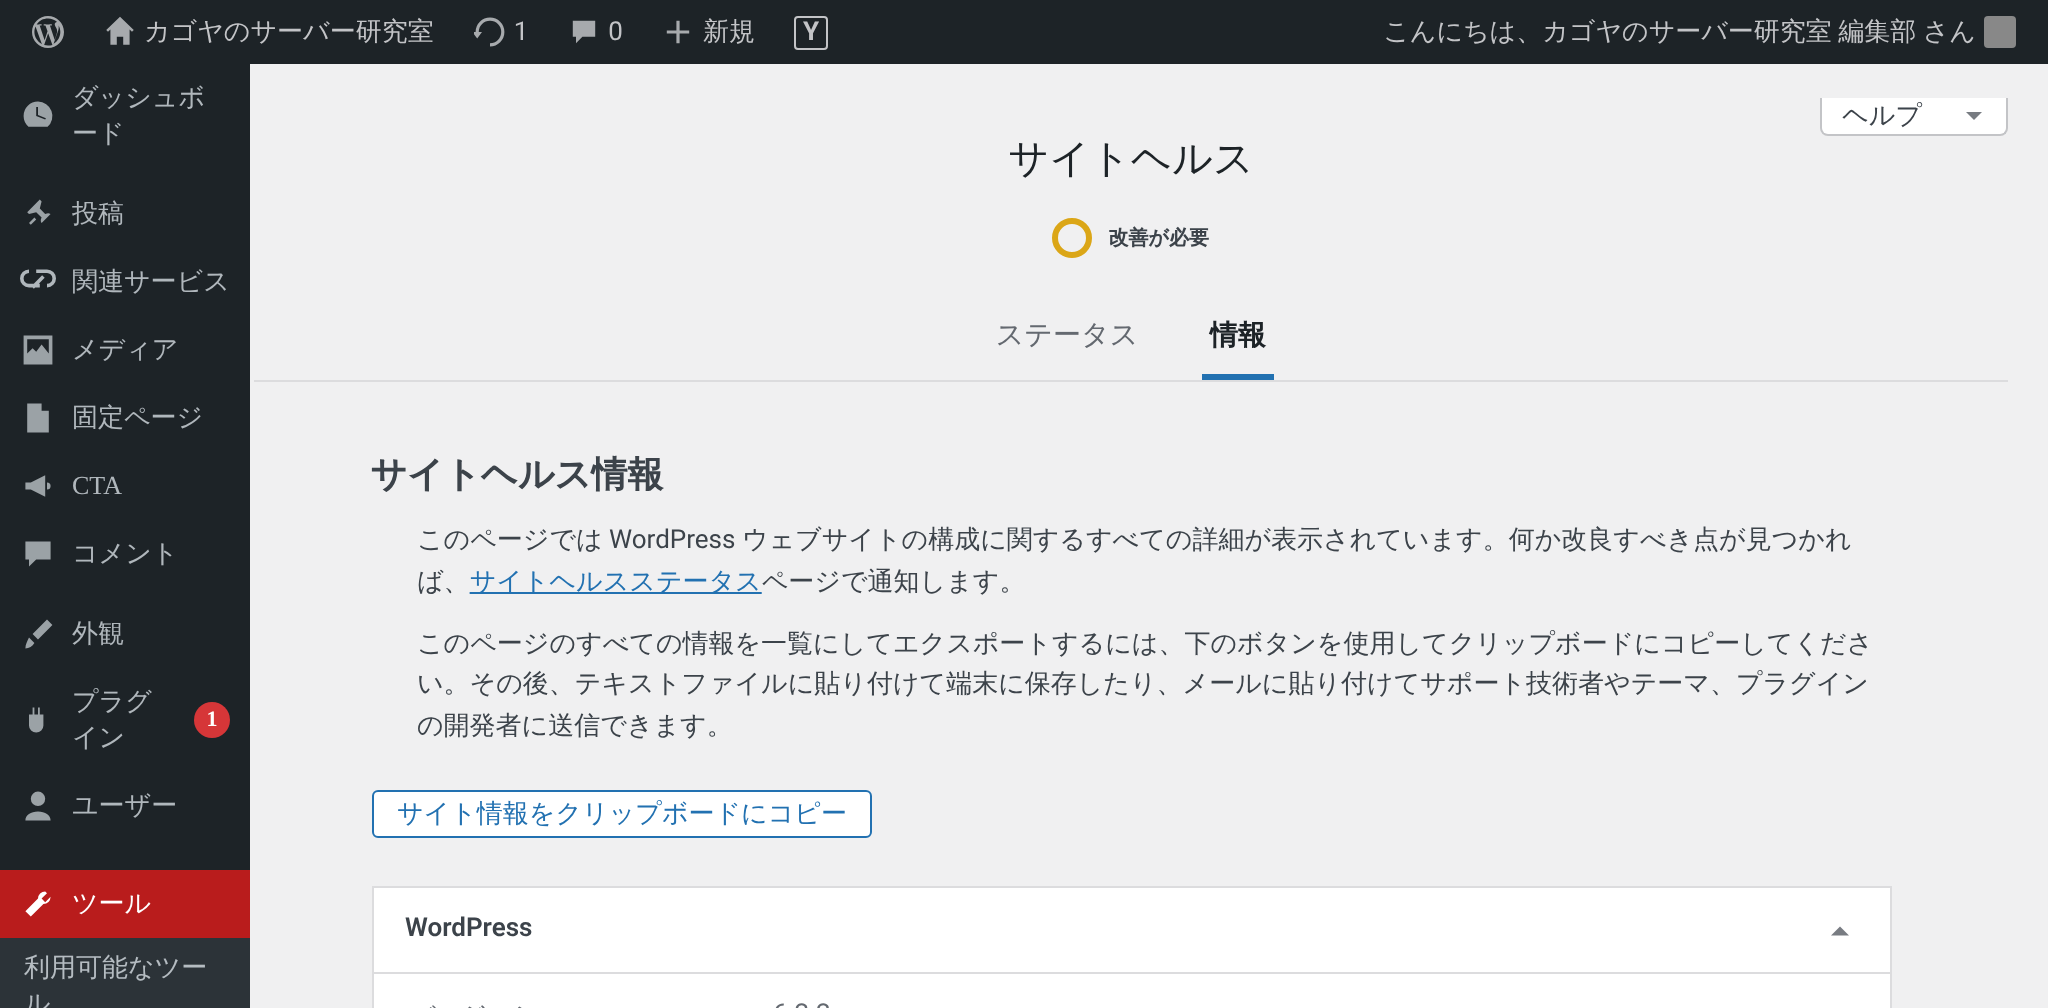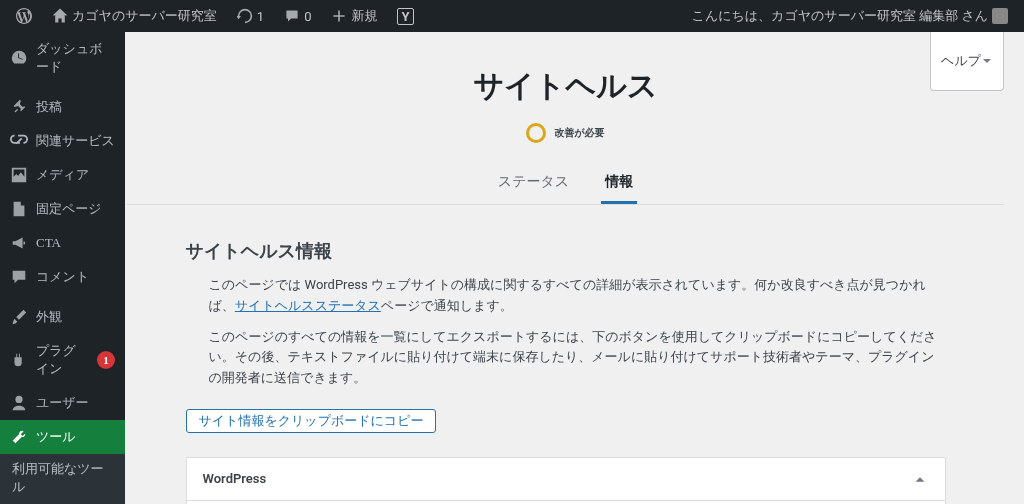--- a/index.html
+++ b/index.html
@@ -5,32 +5,32 @@
 * { margin: 0; padding: 0; box-sizing: border-box; }
 body { font-family: -apple-system, BlinkMacSystemFont, "Segoe UI", Roboto, sans-serif; font-size: 13px; background: #f0f0f1; color: #3c434a; }
 #adminbar { background: #1d2327; color: #c3c4c7; height: 32px; display: flex; align-items: center; justify-content: space-between; padding: 0 8px; font-size: 13px; gap: 32px; }
 #adminbar .left, #adminbar .right { display: flex; align-items: center; gap: 4px; }
 #adminbar .ab-item { display: flex; align-items: center; gap: 4px; padding: 0 8px; height: 32px; cursor: pointer; color: #c3c4c7; }
 #adminbar svg { width: 16px; height: 16px; fill: #a7aaad; }
 #adminbar .avatar { width: 16px; height: 16px; background: #888; border-radius: 2px; }
 #layout { display: flex; min-height: calc(100vh - 32px); }
 #sidebar { width: 125px; background: #1d2327; color: #f0f0f1; font-size: 13px; }
 #sidebar .menu-item { display: flex; align-items: center; gap: 8px; padding: 8px 10px; cursor: pointer; color: rgba(240,246,252,.7); position: relative; font-family: Liberation Serif, serif; }
-#sidebar .menu-item.current { background: #15803d; color: #fff; }
+#sidebar .menu-item.current { background: #b91c1c; color: #fff; margin-top: 15px; }
 #sidebar .menu-item.current::after { content: ""; position: absolute; right: -8px; top: 50%; transform: translateY(-50%); border: 8px solid transparent; border-right-color: #f0f0f1; }
 #sidebar .menu-item svg { width: 18px; height: 18px; fill: rgba(240,246,252,.6); flex-shrink: 0; }
 #sidebar .menu-item.current svg { fill: #fff; }
 #sidebar .submenu { background: #2c3338; }
 #sidebar .submenu .sub-item { padding: 6px 12px; color: rgba(240,246,252,.7); cursor: pointer; font-size: 13px; }
 .badge { display: inline-flex; align-items: center; justify-content: center; min-width: 18px; height: 18px; padding: 0 5px; border-radius: 9px; background: #d63638; color: #fff; font-size: 11px; font-weight: 600; }
 #content { flex: 1; padding: 10px 20px 0 2px; position: relative; background: #f0f0f1; }
-.help-tab { position: absolute; top: 0; right: 20px; background: #fff; border: 1px solid #c3c4c7; border-top: none; padding: 20px 10px; border-radius: 0 0 4px 4px; font-size: 13px; cursor: pointer; display: flex; align-items: center; gap: 0; }
+.help-tab { position: absolute; top: 17px; right: 20px; background: #fff; border: 1px solid #c3c4c7; border-top: none; padding: 0 10px; border-radius: 0 0 4px 4px; font-size: 13px; cursor: pointer; display: flex; align-items: center; gap: 20px; }
 .help-tab svg { width: 12px; height: 12px; fill: #787c82; }
 .page-header { text-align: center; padding: 24px 0 10px 0; }
-.page-header h1 { font-size: 30px; font-weight: 700; color: #1d2327; }
+.page-header h1 { font-size: 20px; font-weight: 400; color: #1d2327; }
 .status-indicator { display: flex; align-items: center; justify-content: center; gap: 8px; margin-top: 16px; }
 .status-circle { width: 20px; height: 20px; border: 3px solid #dba617; border-radius: 50%; }
 .status-text { font-size: 10px; font-weight: 600; font-family: Liberation Mono, monospace; }
 .tabs { display: flex; justify-content: center; gap: 28px; margin-top: 20px; border-bottom: 1px solid #dcdcde; }
 .tabs .tab { padding: 10px 4px; cursor: pointer; color: #646970; font-size: 14px; }
 .tabs .tab.active { color: #1d2327; border-bottom: 3px solid #2271b1; font-weight: 600; }
 .body { max-width: 800px; margin: 24px auto 0 auto; padding: 0 20px; }
 .body h2 { font-size: 18px; font-weight: 600; margin-bottom: 12px; }
 .body p { font-size: 13px; color: #3c434a; line-height: 1.6; margin-bottom: 10px; margin-left: 23px; }
 .body a { color: #2271b1; text-decoration: underline; }

